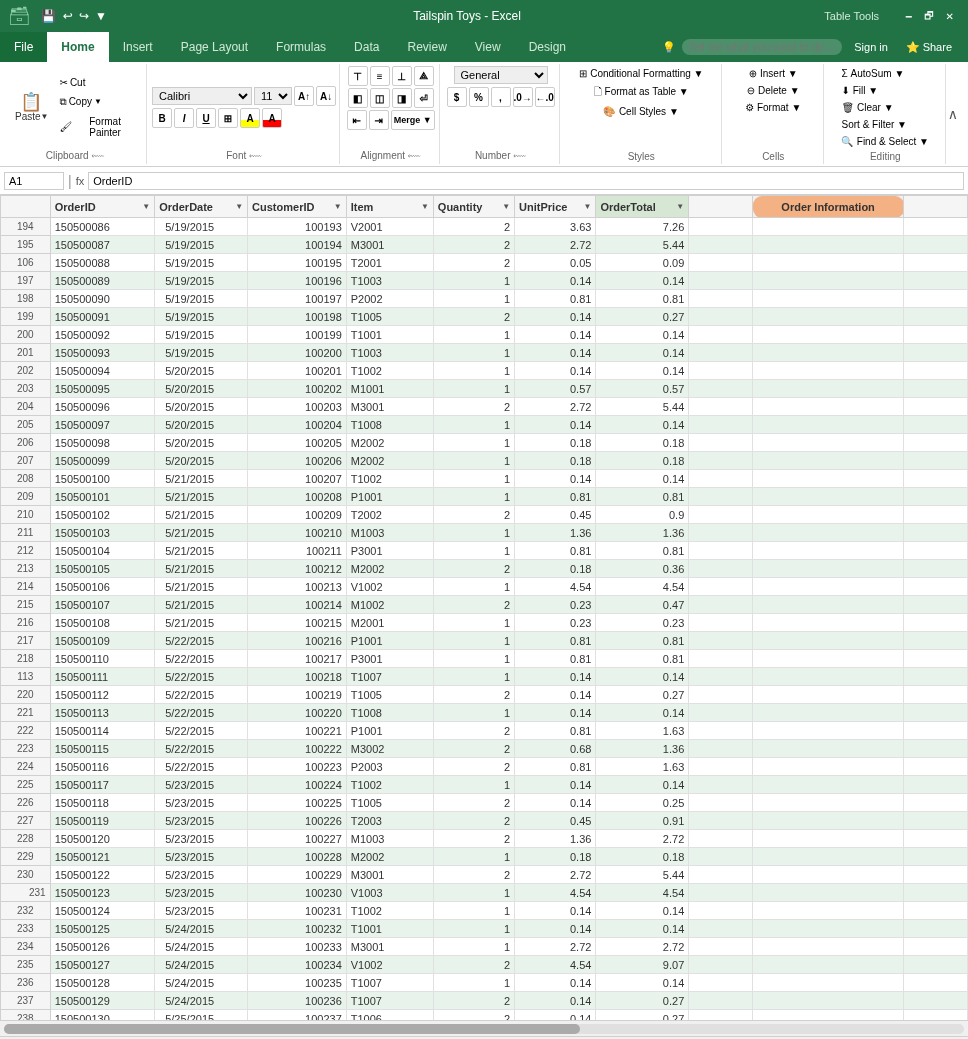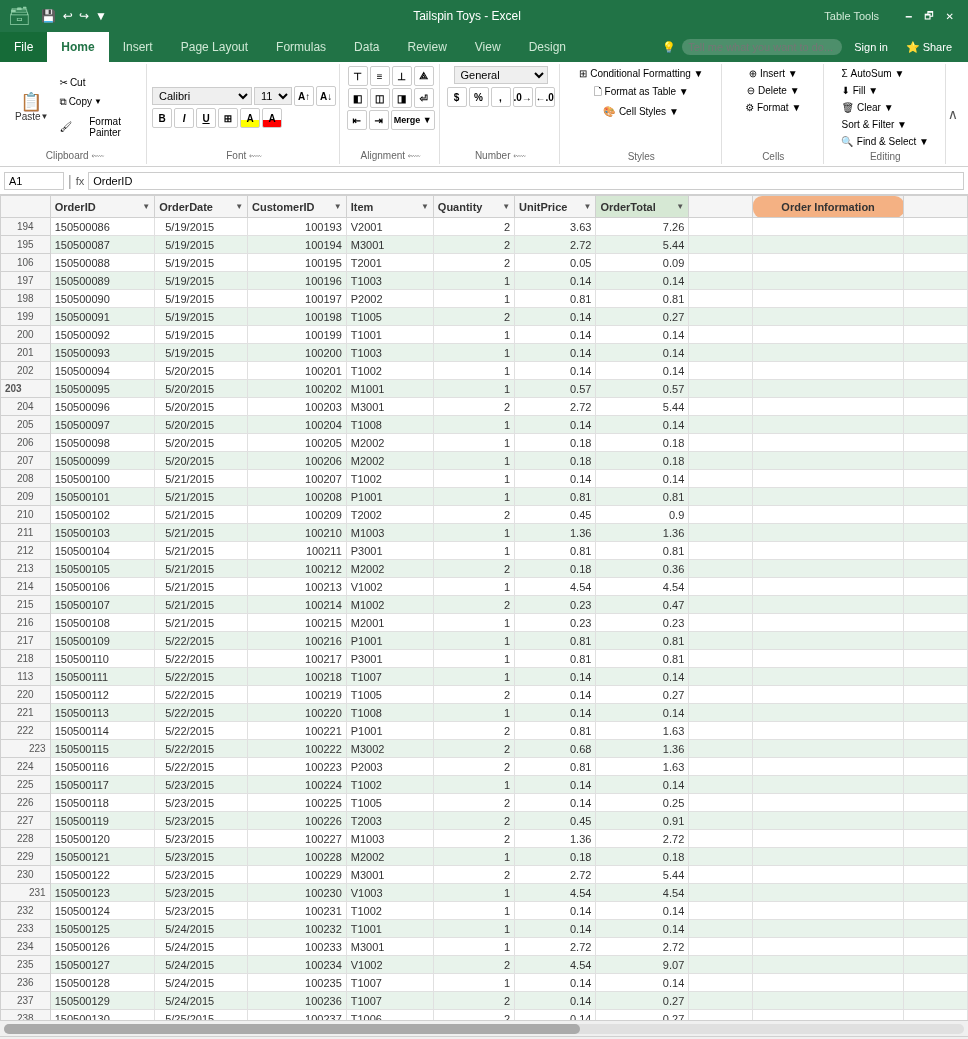--- a/index.html
+++ b/index.html
@@ -483,21 +483,21 @@
           <td class="col-c">100201</td>
           <td class="col-d">T1002</td>
           <td class="col-e">1</td>
           <td class="col-f">0.14</td>
           <td class="col-g">0.14</td>
           <td class="col-h"></td>
           <td class="col-i"></td>
           <td class="col-j"></td>
         </tr>
         <tr>
-          <td style="background: rgb(245, 245, 245); color: rgb(85, 85, 85); font-size: 10px; border: 1px solid rgb(208, 208, 208); min-width: 32px; font-weight: bold;">203</td>
+          <td style="background: rgb(245, 245, 245); text-align: center; color: rgb(85, 85, 85); font-size: 10px; border: 1px solid rgb(208, 208, 208); min-width: 32px;">203</td>
           <td class="col-a">150500095</td>
           <td class="col-b">5/20/2015</td>
           <td class="col-c">100202</td>
           <td class="col-d">M1001</td>
           <td class="col-e">1</td>
           <td class="col-f">0.57</td>
           <td class="col-g">0.57</td>
           <td class="col-h"></td>
           <td class="col-i"></td>
           <td class="col-j"></td>
@@ -743,21 +743,21 @@
           <td class="col-c">100221</td>
           <td class="col-d">P1001</td>
           <td class="col-e">2</td>
           <td class="col-f">0.81</td>
           <td class="col-g">1.63</td>
           <td class="col-h"></td>
           <td class="col-i"></td>
           <td class="col-j"></td>
         </tr>
         <tr>
-          <td style="background: rgb(245, 245, 245); text-align: right; color: rgb(85, 85, 85); font-size: 10px; border: 1px solid rgb(208, 208, 208); min-width: 32px;">223</td>
+          <td style="background: rgb(245, 245, 245); text-align: center; color: rgb(85, 85, 85); font-size: 10px; border: 1px solid rgb(208, 208, 208); min-width: 32px;">223</td>
           <td class="col-a">150500115</td>
           <td class="col-b">5/22/2015</td>
           <td class="col-c">100222</td>
           <td class="col-d">M3002</td>
           <td class="col-e">2</td>
           <td class="col-f">0.68</td>
           <td class="col-g">1.36</td>
           <td class="col-h"></td>
           <td class="col-i"></td>
           <td class="col-j"></td>

